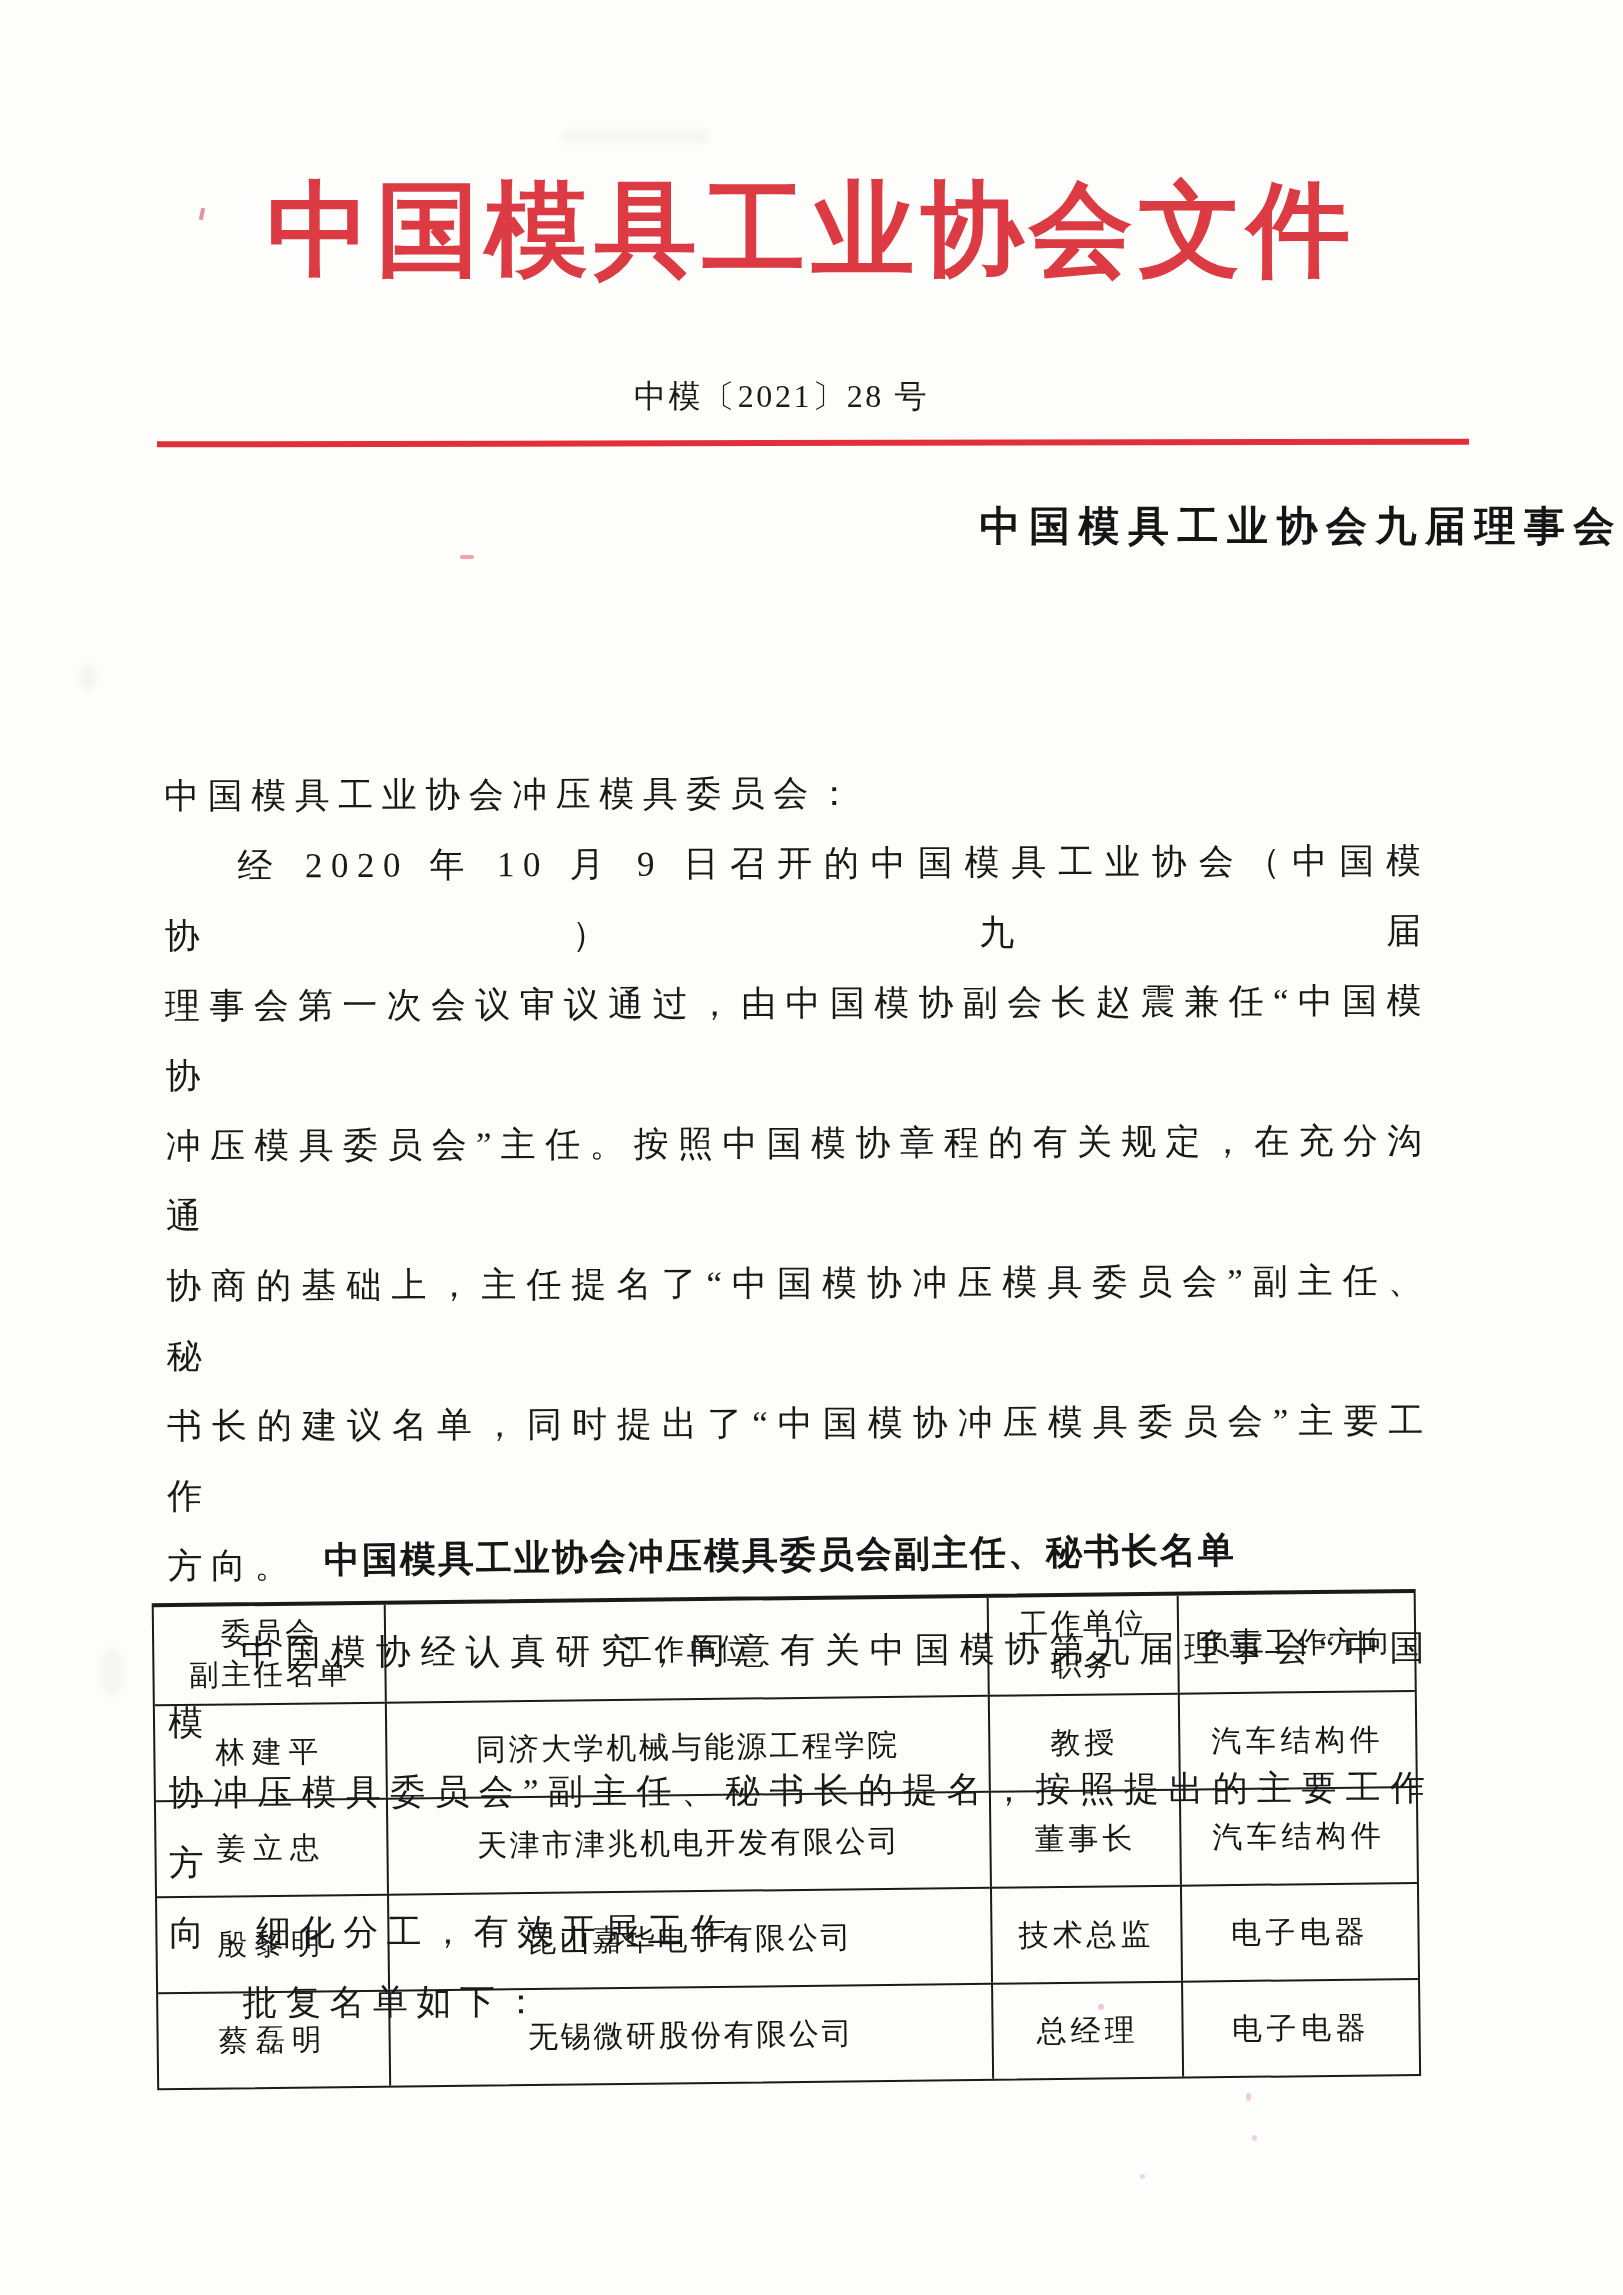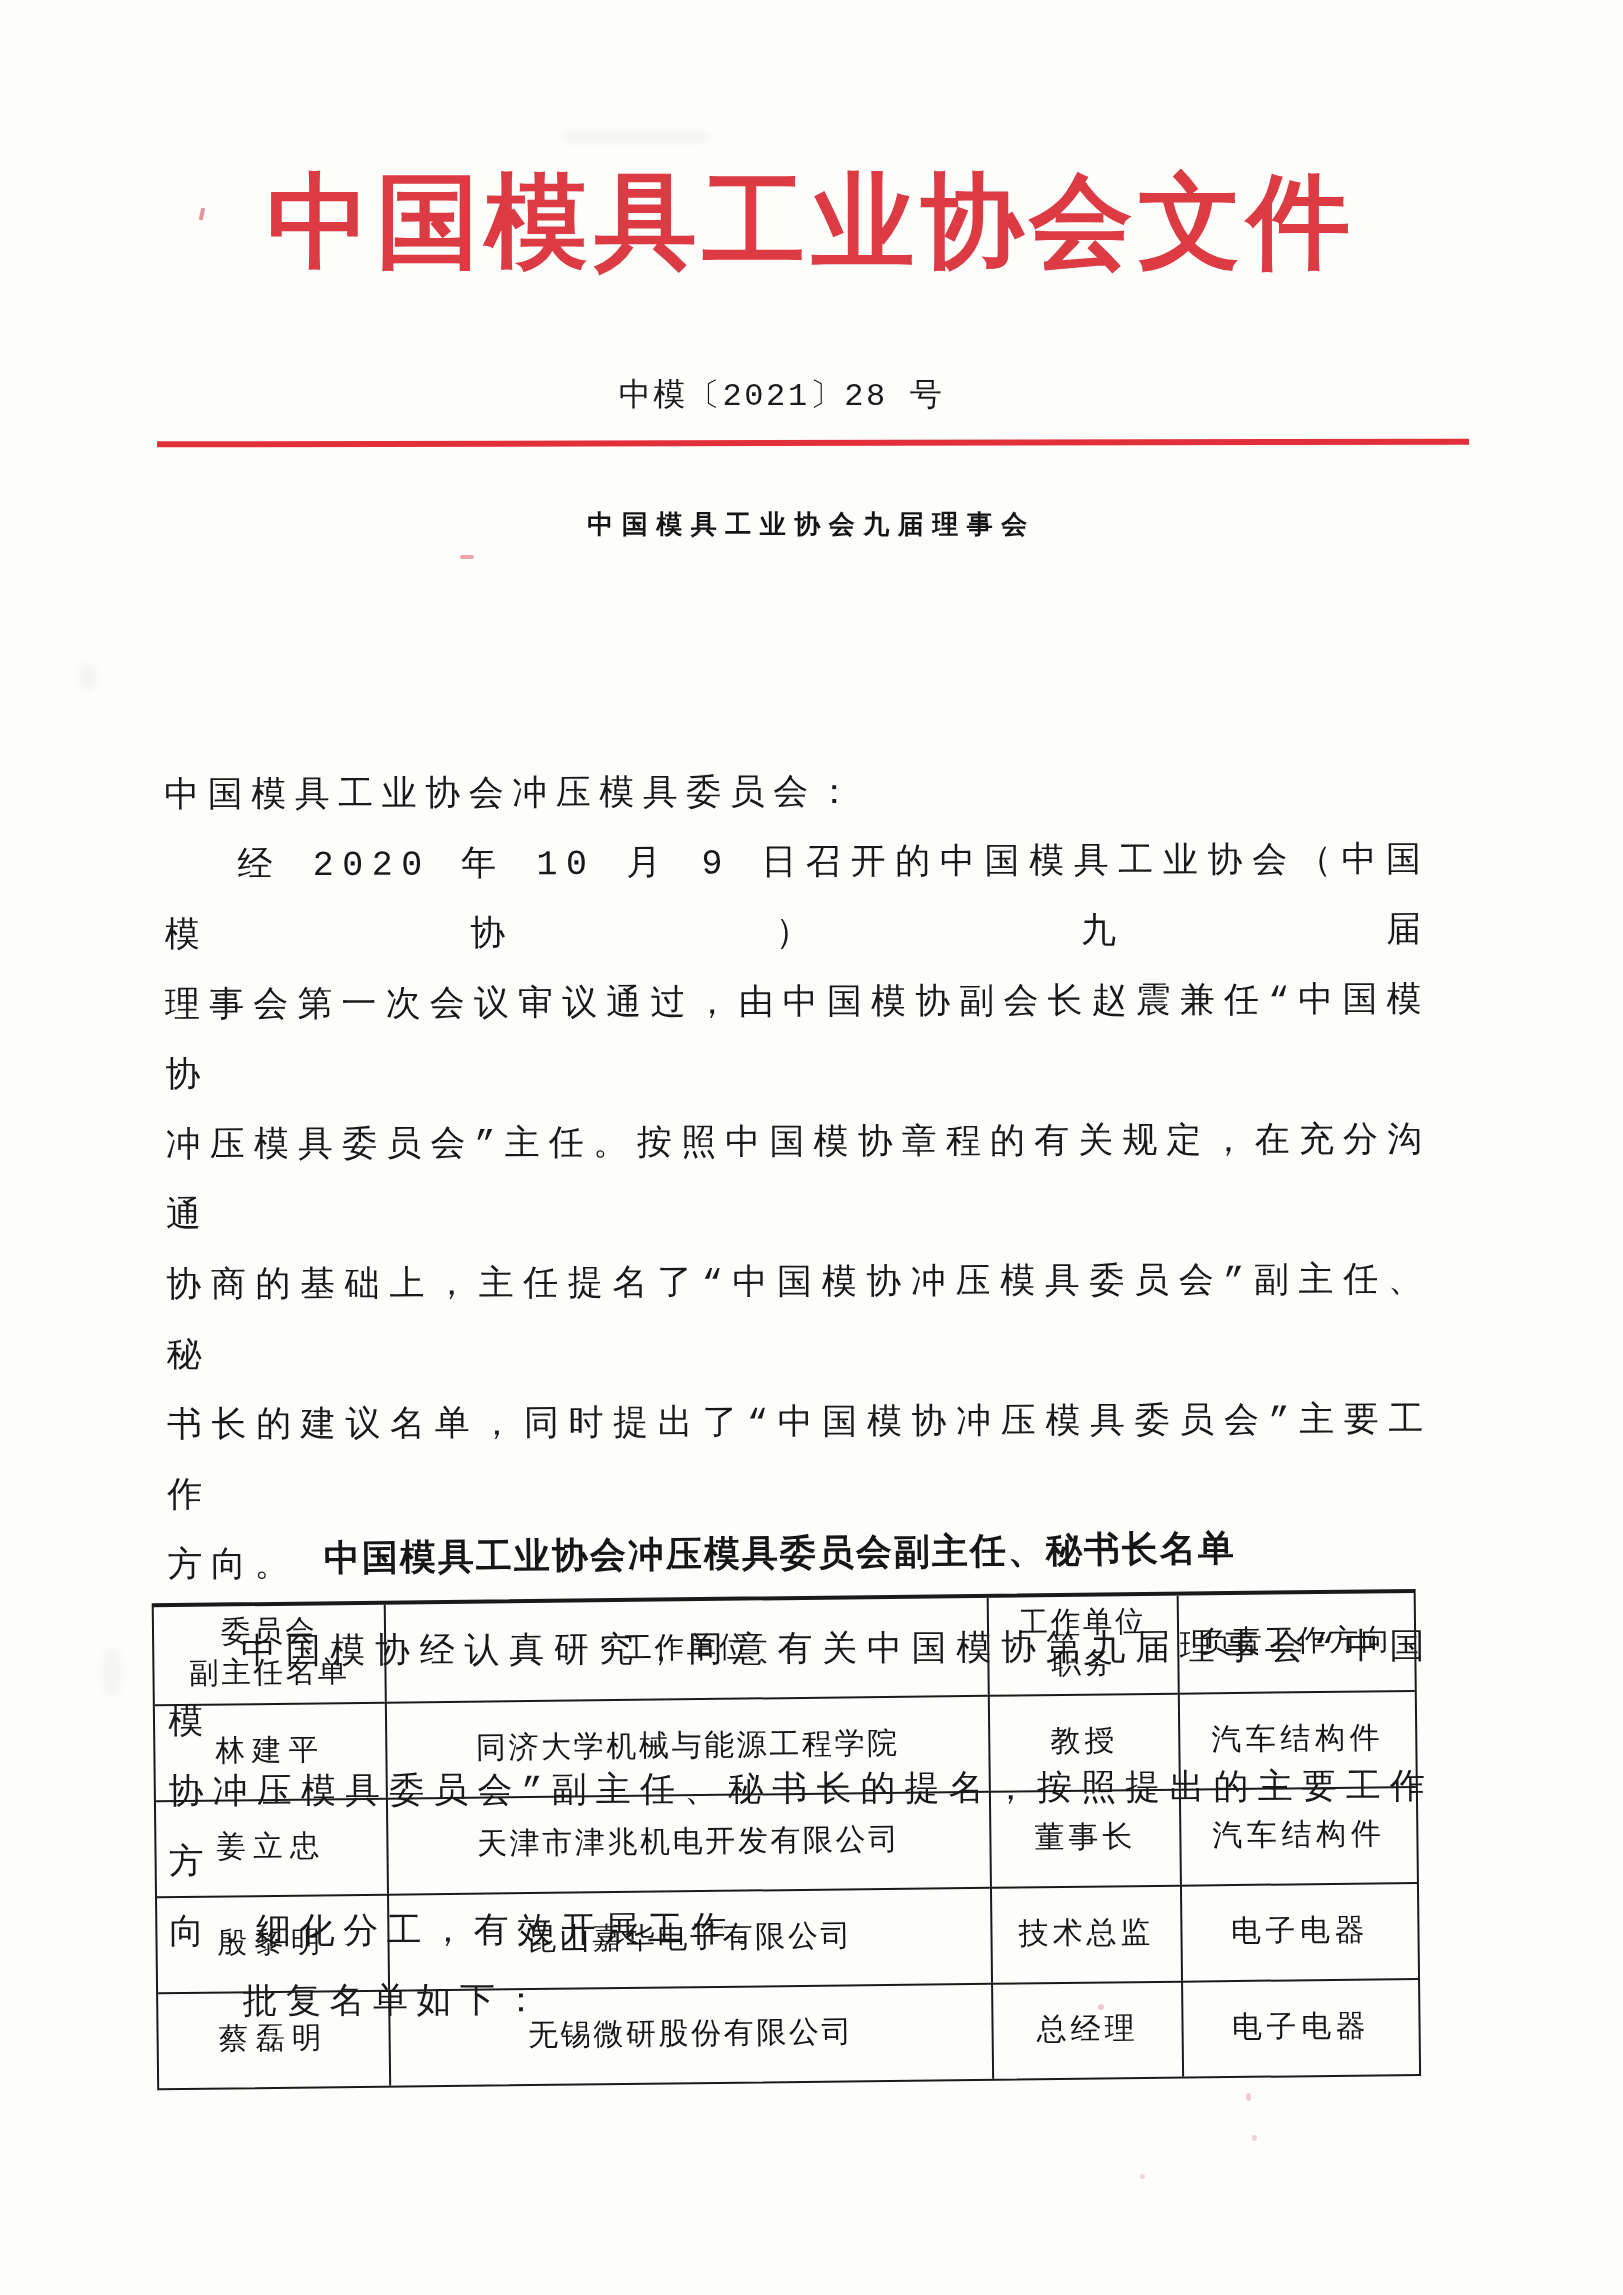--- a/index.html
+++ b/index.html
@@ -4,21 +4,21 @@
 <style>
   html,body{margin:0;padding:0;}
   body{
     width:1623px;height:2295px;
     background:#fdfdfc;
     font-family:"Liberation Serif","DejaVu Serif",serif;
     color:#1f1f1f;
     overflow:hidden;
     position:relative;
   }
-  .page{position:absolute;inset:0;font-family:Liberation Mono, monospace;}
+  .page{position:absolute;inset:0;}
 
   
   .letterhead{
     position:absolute;top:168px;left:0;width:100%;
     text-align:center;
     font-size:103px;line-height:124px;font-weight:700;
     letter-spacing:5.9px;
     color:#dc3b43;
     white-space:nowrap;
   }
@@ -35,22 +35,22 @@
     background:#e2303a;
     transform:rotate(-0.12deg);
   }
 
   
   .doc-title{
     position:absolute;top:505px;left:0;width:100%;
     text-align:center;font-weight:700;color:#151515;
   }
   .doc-title .t-line{
-    font-size:26px;line-height:42px;letter-spacing:8.5px;
-    margin-bottom:43px;white-space:nowrap;
+    font-size:41px;line-height:42px;letter-spacing:8.5px;
+    margin-bottom:43px;white-space:nowrap;text-align:right;
   }
 
   
   .body-text{
     position:absolute;top:759px;left:164px;width:1265px;
     font-size:35px;line-height:70px;
     letter-spacing:8.5px;
     color:#191919;
     transform:rotate(-0.25deg);
     transform-origin:50% 0;

